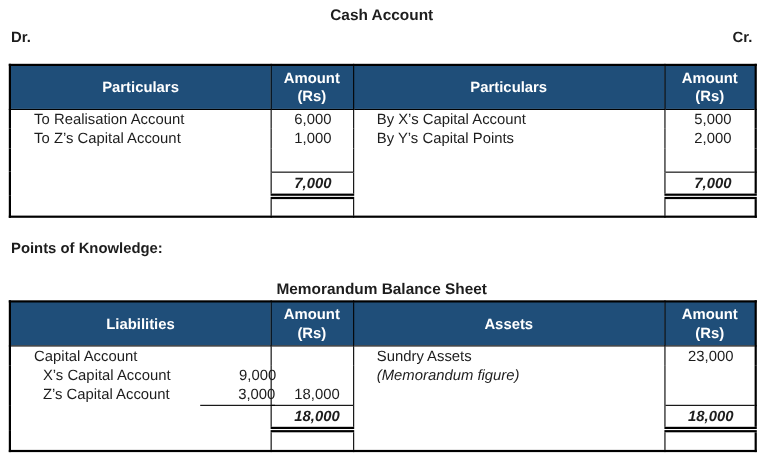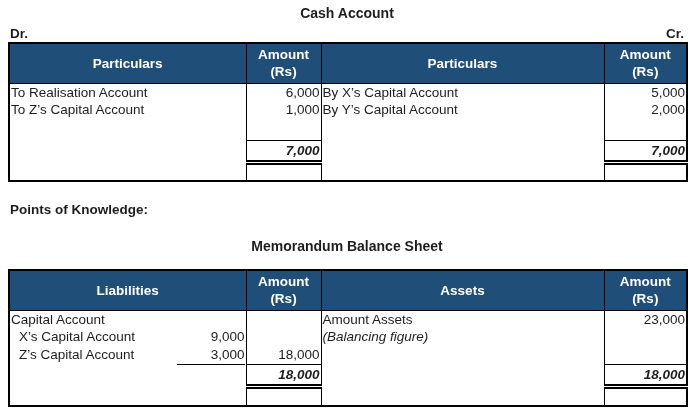--- a/index.html
+++ b/index.html
@@ -11,56 +11,56 @@
     overflow: hidden;
   }
   .page { padding-top: 5px; }
   .doc-title {
     width: 678px; margin-left: 8px; text-align: center;
     font-weight: bold; font-size: 14px; line-height: 16px;
   }
   .drcr {
     width: 678px; margin-left: 8px; padding: 0 2px;
     display: flex; justify-content: space-between;
-    font-weight: bold; margin-top: 5px; margin-bottom: 1px; line-height: 15px;
+    font-weight: bold; margin-top: 5px; margin-bottom: 17px; line-height: 15px;
   }
   table {
     border-collapse: collapse; table-layout: fixed;
     margin-left: 8px; width: 678px;
     border: 2px solid #000;
   }
   th {
     background: #1F4E79; color: #ffffff; font-weight: bold;
     border: 1.5px solid #000; height: 40px;
     text-align: center; vertical-align: middle;
     line-height: 17px; padding: 2px; font-size: 13.5px;
   }
   td {
     border-left: 1.5px solid #000; border-right: 1.5px solid #000;
-    padding: 0 1px; vertical-align: top; line-height: 17.5px;
+    padding: 0 21px; vertical-align: top; line-height: 17.5px;
   }
   tr.line td   { height: 18px; }
   tr.spacer td { height: 21px; }
   tr.total td  { height: 21px; font-style: italic; }
   tr.bottom td { height: 19px; }
   td.amt { text-align: right; }
   td.total-amt {
     text-align: right; font-weight: bold; line-height: 19px;
     border-top: 1.5px solid #000;
     border-bottom: 5px double #000;
   }
   .liab-line { display: flex; justify-content: space-between; gap: 28px; }
   .liab-name { white-space: nowrap; }
   .ind { padding-left: 8px; }
   .ind-sm { padding-left: 4px; }
   .sub-amt { width: 68px; text-align: right; flex: none; }
   .sub-amt.underlined { border-bottom: 1.5px solid #000; }
   .italic { font-style: italic; }
   .pok { margin: 20px 0 16px 10px; font-weight: bold; line-height: 15px; }
-  .bs-title { margin-top: 21px; margin-bottom: 15px; }
+  .bs-title { margin-top: 21px; margin-bottom: 3px; }
 </style>
 </head>
 <body>
 
 <div class="page">
 
   <div class="doc-title">Cash Account</div>
 
   <div class="drcr">
     <span>Dr.</span>
@@ -91,21 +91,21 @@
     <tbody>
       <tr class="line">
         <td>To Realisation Account</td>
         <td class="amt">6,000</td>
         <td>By X’s Capital Account</td>
         <td class="amt">5,000</td>
       </tr>
       <tr class="line">
         <td>To Z’s Capital Account</td>
         <td class="amt">1,000</td>
-        <td>By Y’s Capital Account</td>
+        <td>By Y’s Capital Points</td>
         <td class="amt">2,000</td>
       </tr>
       <tr class="spacer">
         <td></td>
         <td></td>
         <td></td>
         <td></td>
       </tr>
       <tr class="total">
         <td></td>
@@ -144,32 +144,32 @@
         <th>
           <div>Amount</div>
           <div>(Rs)</div>
         </th>
       </tr>
     </thead>
     <tbody>
       <tr class="line">
         <td>Capital Account</td>
         <td class="amt"></td>
-        <td>Amount Assets</td>
+        <td>Sundry Assets</td>
         <td class="amt">23,000</td>
       </tr>
       <tr class="line">
         <td>
           <div class="liab-line">
             <span class="liab-name ind">X’s Capital Account</span>
             <span class="sub-amt">9,000</span>
           </div>
         </td>
         <td class="amt"></td>
-        <td class="italic">(Balancing figure)</td>
+        <td class="italic">(Memorandum figure)</td>
         <td class="amt"></td>
       </tr>
       <tr class="line">
         <td>
           <div class="liab-line">
             <span class="liab-name ind">Z’s Capital Account</span>
             <span class="sub-amt underlined">3,000</span>
           </div>
         </td>
         <td class="amt">18,000</td>

